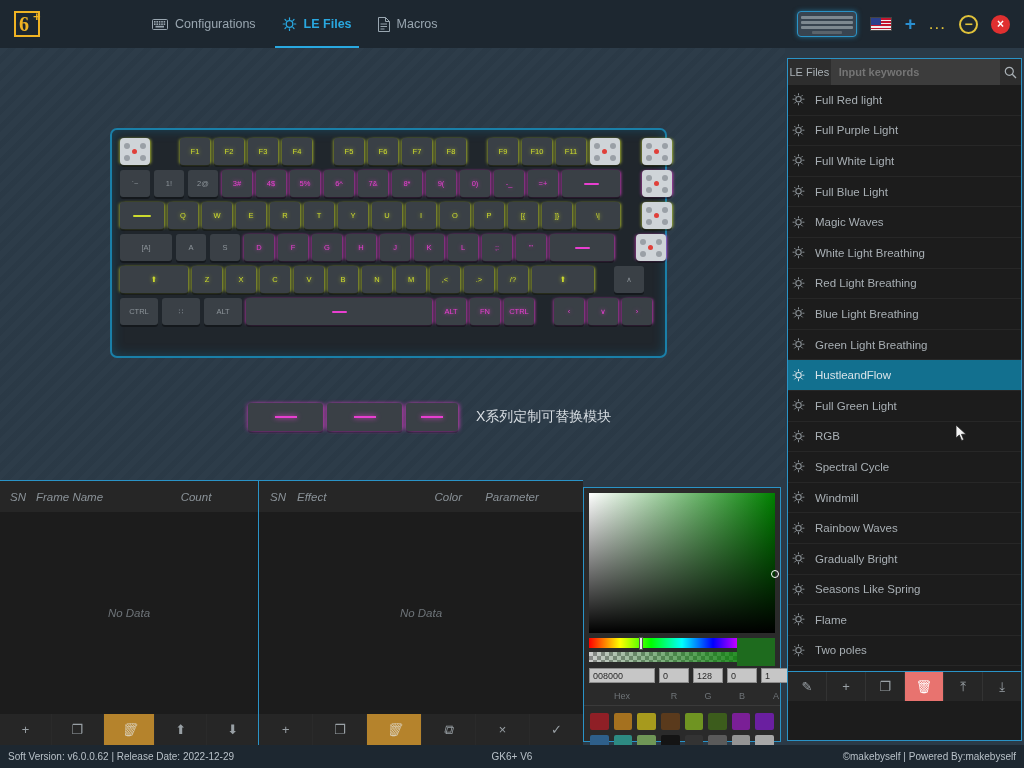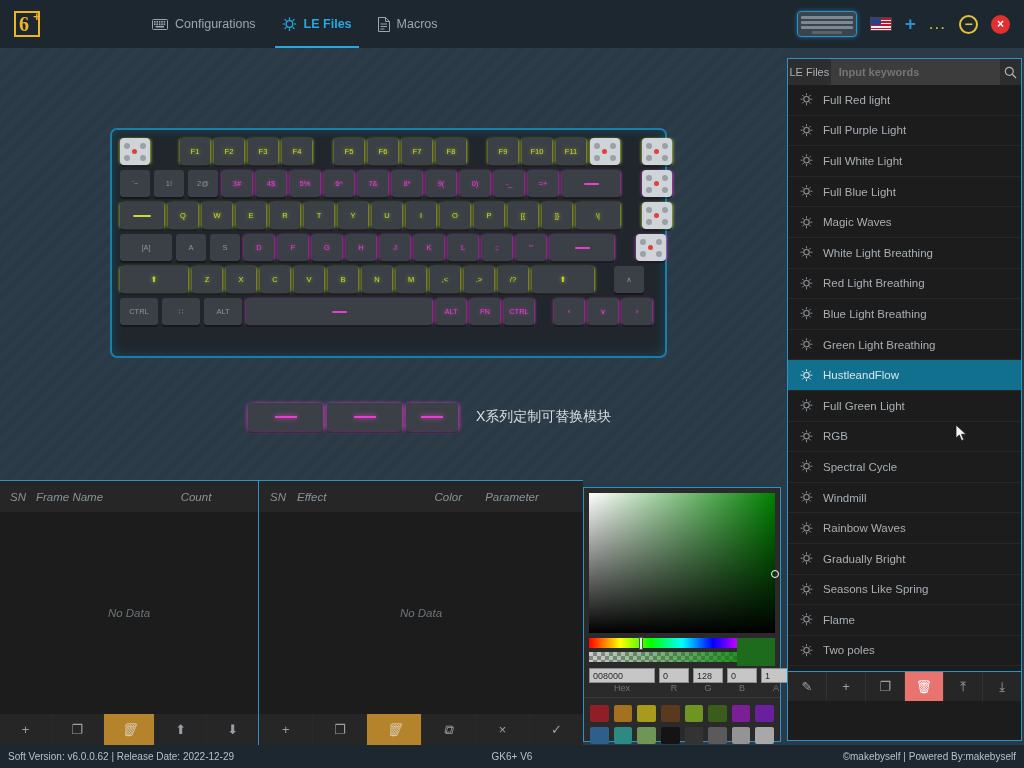--- a/index.html
+++ b/index.html
@@ -139,21 +139,21 @@
       repeating-conic-gradient(#888 0% 25%, #ccc 0% 50%) 0 0/8px 8px;
   }
   .sl-h { position: absolute; width: 4px; height: 13px; top: -1.5px; background: #eee; border: 1px solid #555; }
   .preview { position: absolute; right: 5px; top: 150px; width: 38px; height: 28px; background: #1e6b1e; }
   .fields { display: flex; gap: 4px; margin: 6px 5px 0 5px; }
   .fld { display: flex; flex-direction: column; align-items: center; }
   .fld input {
     background: #c6c6c6; border: 1px solid #8d8d8d; color: #2a2a2a; font-size: 9px;
     height: 15px; padding: 0 3px; font-family: "Liberation Sans", sans-serif;
   }
-  .fld .lab { color: #6f7478; font-size: 9px; margin-top: 0; }
+  .fld .lab { color: #6f7478; font-size: 9px; margin-top: 8px; }
   .swatches {
     border-top: 1px solid #3a3a3a; margin-top: 4px; padding: 7px 6px;
     display: grid; grid-template-columns: repeat(8, 1fr); gap: 5px;
   }
   .sw { height: 17px; border-radius: 2px; cursor: pointer; }
 
   
   .rpanel {
     position: absolute; left: 787px; top: 58px; width: 235px; height: 683px;
     border: 1px solid #2a93c7; background: #1c1c1c;
@@ -170,21 +170,21 @@
     width: 72px; display: flex; align-items: center; justify-content: center;
     color: #aab1b6; font-size: 11px; background: #2d2d2d; cursor: pointer;
   }
   .rs-input {
     flex: 1; background: #3c3c3c; border: none; color: #e3e7ea; font-size: 11px; font-weight: bold;
     padding: 0 8px; font-family: "Liberation Sans", sans-serif;
   }
   .rs-btn { width: 36px; display: flex; align-items: center; justify-content: center; background: #2d2d2d; cursor: pointer; }
   .rlist { height: 586px; overflow: hidden; }
   .rrow {
-    height: 30.6px; display: flex; align-items: center; gap: 10px; padding-left: 12px;
+    height: 30.6px; display: flex; align-items: center; gap: 10px; padding-left: 4px;
     border-bottom: 1px solid #272727; color: #a8afb4; font-size: 11.5px; cursor: pointer;
   }
   .rrow.sel { background: #12708f; color: #d8e3e8; }
   .rtoolbar { display: flex; height: 30px; background: #262626; border-top: 1px solid #2a93c7; }
   .rtoolbar .tb {
     flex: 1; display: flex; align-items: center; justify-content: center;
     border-right: 1px solid #333; color: #9aa1a6; font-size: 13px; cursor: pointer;
   }
   .rtoolbar .tb.danger { background: #e8736f; color: #fff; }
   .rtoolbar .tb:last-child { border-right: none; }

